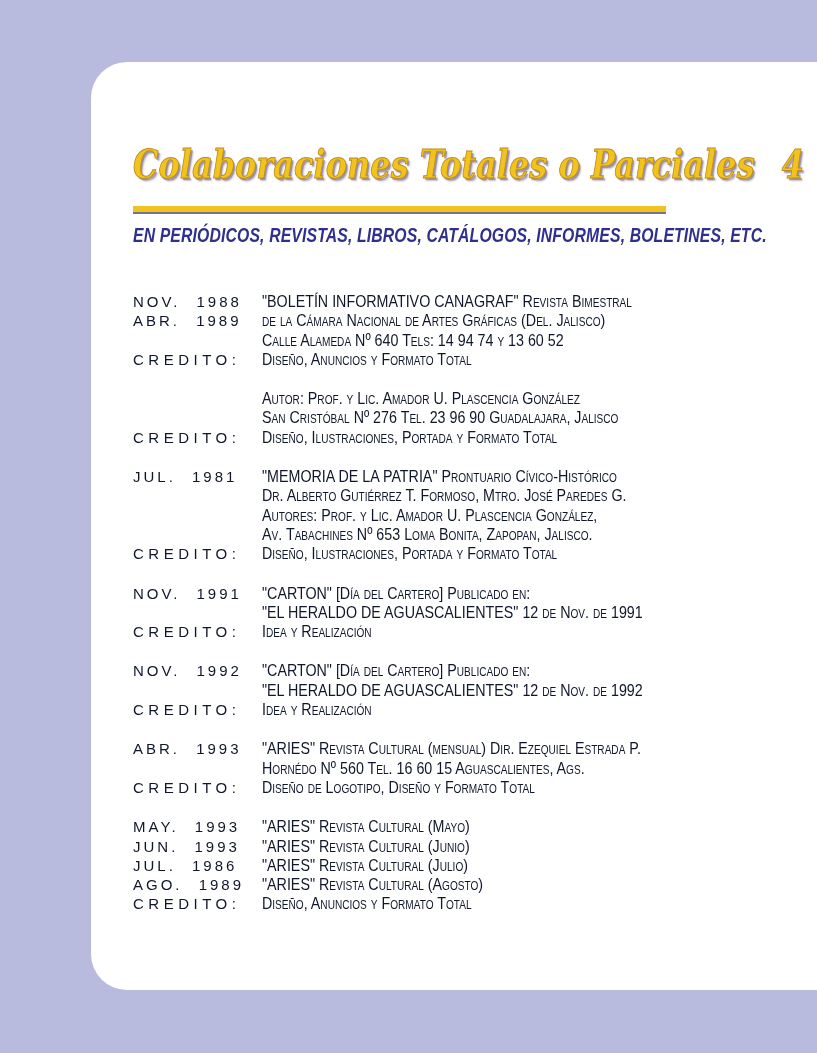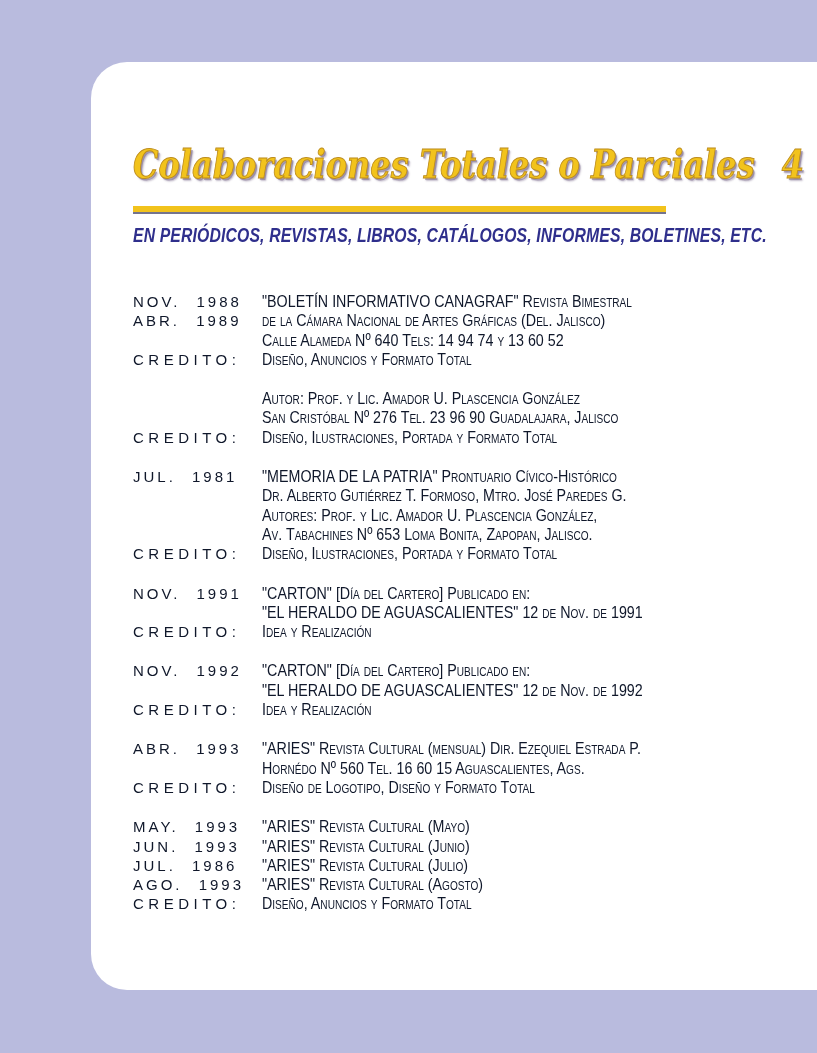--- a/index.html
+++ b/index.html
@@ -182,21 +182,21 @@
         </div>
         <div class="row">
           <span class="date">JUN. 1993</span>
           <span class="text">"ARIES" Revista Cultural (Junio)</span>
         </div>
         <div class="row">
           <span class="date">JUL. 1986</span>
           <span class="text">"ARIES" Revista Cultural (Julio)</span>
         </div>
         <div class="row">
-          <span class="date">AGO. 1993</span>
+          <span class="date">AGO. 1989</span>
           <span class="text">"ARIES" Revista Cultural (Agosto)</span>
         </div>
         <div class="row">
           <span class="date credit-label">CREDITO:</span>
           <span class="text">Diseño, Anuncios y Formato Total</span>
         </div>
       </section>
     </main>
 </div>
 

